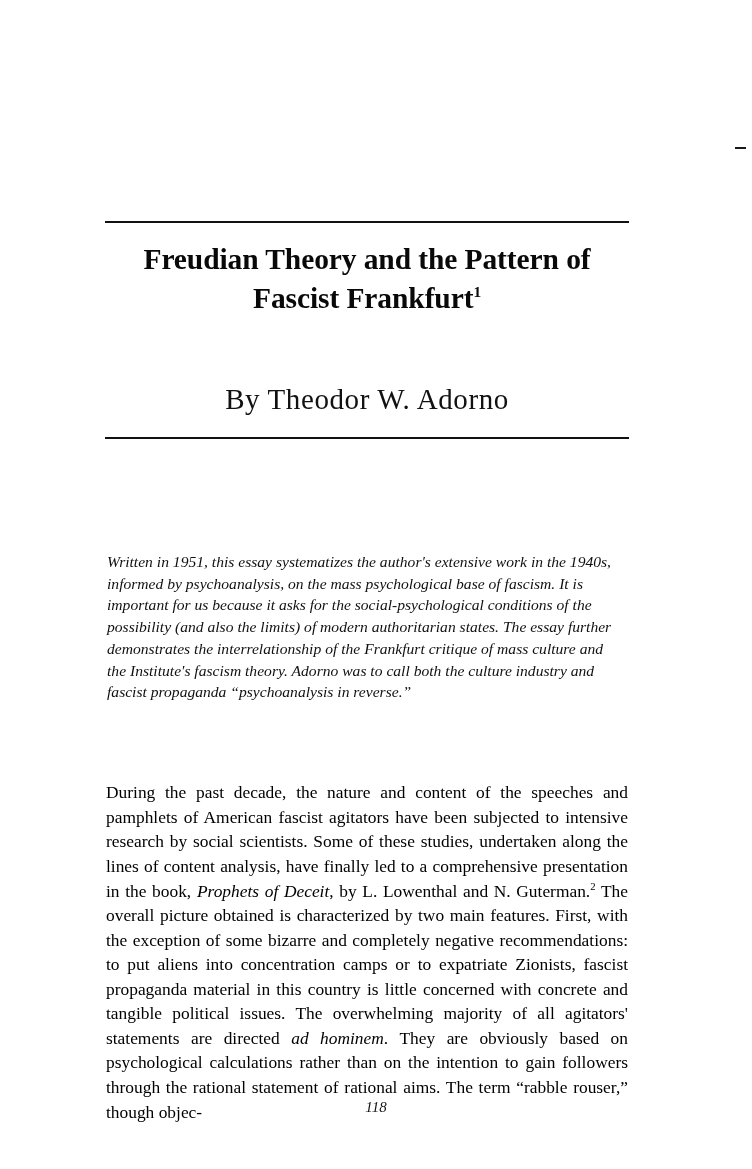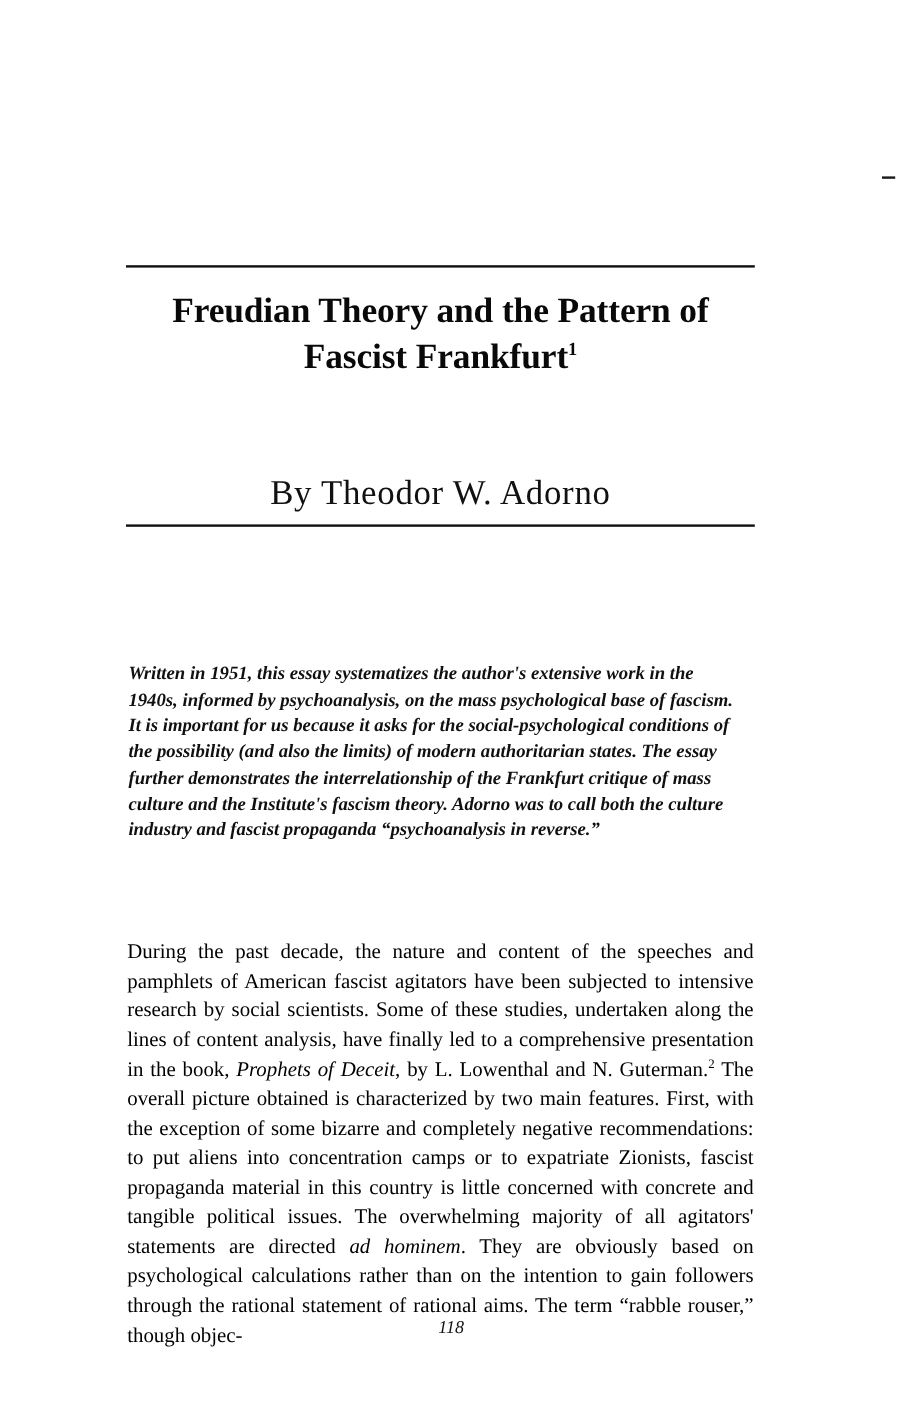--- a/index.html
+++ b/index.html
@@ -56,37 +56,37 @@
   }
   .title sup {
     font-size: 0.52em;
     vertical-align: super;
     line-height: 0;
   }
 
   .byline {
     position: absolute;
     left: 105px;
-    top: 392px;
+    top: 380px;
     width: 524px;
     text-align: center;
     font-size: 29px;
     line-height: 38px;
     font-weight: normal;
     letter-spacing: 0.6px;
     color: #111111;
   }
 
   .abstract {
     position: absolute;
     left: 107px;
     top: 551px;
     width: 516px;
     font-style: italic;
-    font-weight: bold;
+    font-weight: normal;
     font-size: 15.6px;
     line-height: 21.7px;
     text-align: left;
     color: #101010;
   }
 
   .body-par {
     position: absolute;
     left: 106px;
     top: 763px;

